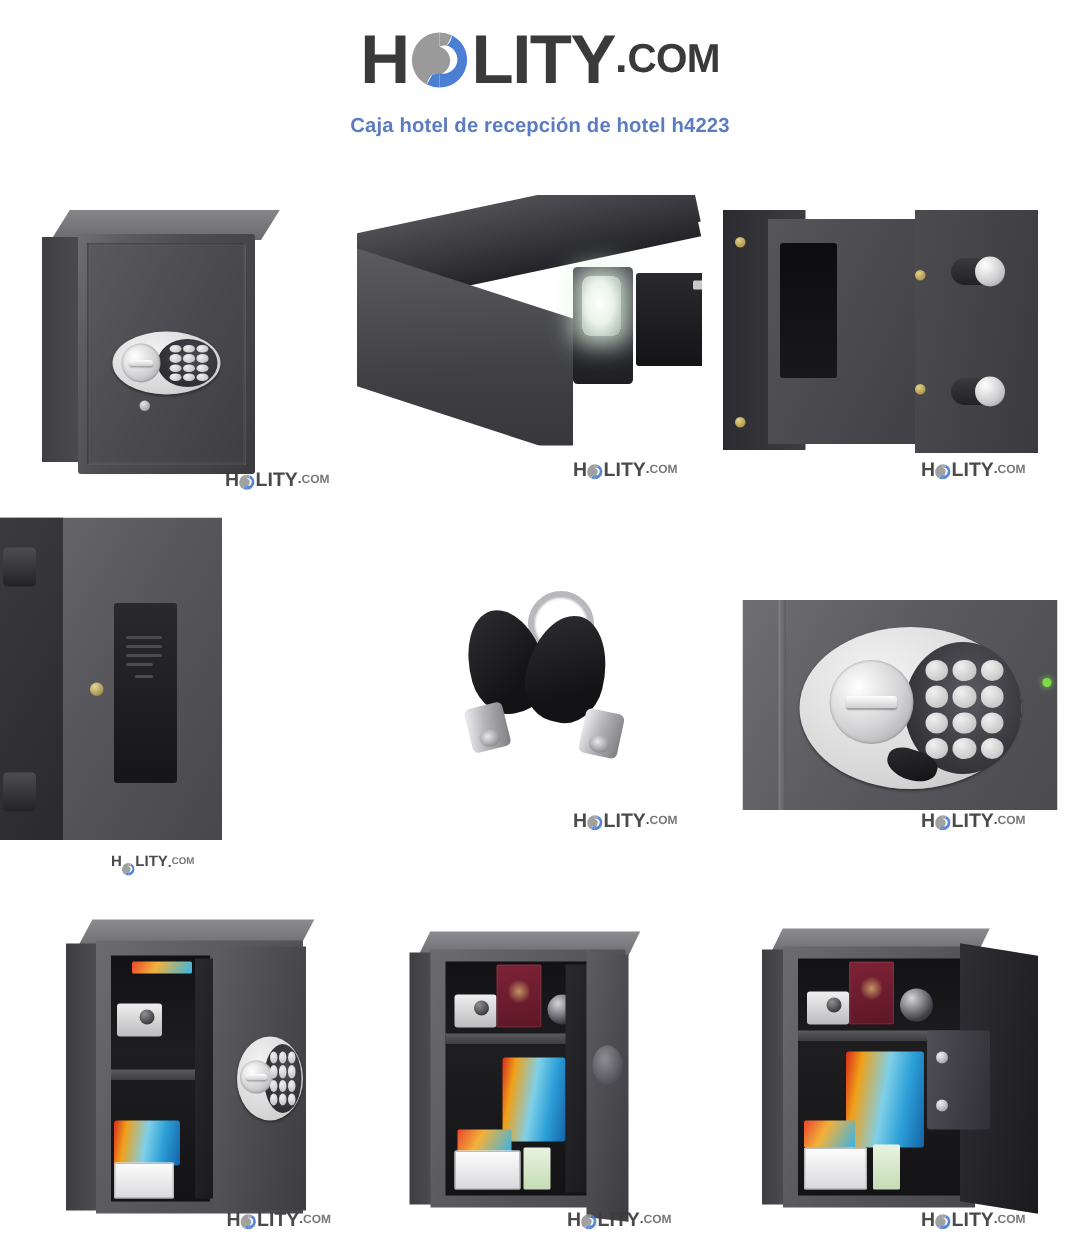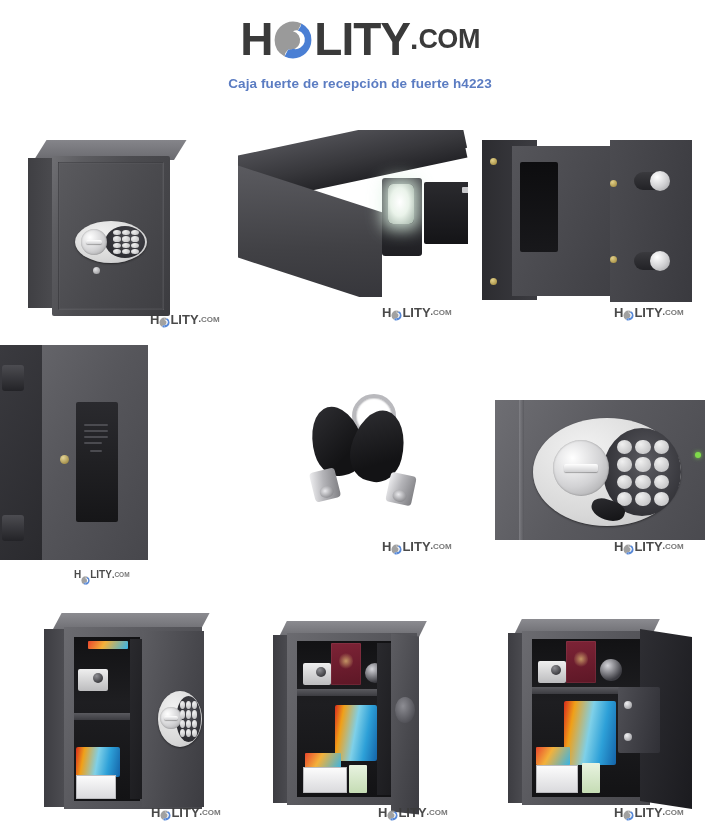--- a/index.html
+++ b/index.html
@@ -234,21 +234,21 @@
           <path d="M50 4 A46 46 0 0 0 4 50 A46 46 0 0 0 29 91 A27 27 0 0 1 38 74 A23 23 0 0 0 50 28 Z" fill="#9a9a9a"></path>
           <path d="M50 96 A46 46 0 0 0 96 50 A46 46 0 0 0 71 9 A27 27 0 0 1 62 26 A23 23 0 0 1 50 72 Z" fill="#4a7fd4"></path>
           <path d="M29 91 A46 46 0 0 0 50 96 L50 72 A23 23 0 0 1 38 74 Z" fill="#4a7fd4"></path>
           <path d="M71 9 A46 46 0 0 0 50 4 L50 28 A23 23 0 0 1 62 26 Z" fill="#9a9a9a"></path>
         </svg>
       </span>
       <span class="lg-lity">LITY</span>
       <span class="lg-dot">.</span>
       <span class="lg-com">COM</span>
     </div>
-    <div class="subtitle">Caja fuerte de recepción de fuerte h4223</div>
+    <div class="subtitle">Caja hotel de recepción de hotel h4223</div>
   </div>
 
   <div class="tile" id="t1" style="left:22px; top:130px; width:200px; height:200px;">
     <div class="photo">
       <div class="safe-top s-top"></div>
       <div class="safe-side s-side"></div>
       <div class="safe-body s-body"></div>
       <div class="safe-door s-face">
         <div class="keypad-oval" style="left:16px; top:58px; width:72px; height:42px;">
           <div class="keypad-dark" style="left:30px; top:5px; width:40px; height:32px;"></div>

